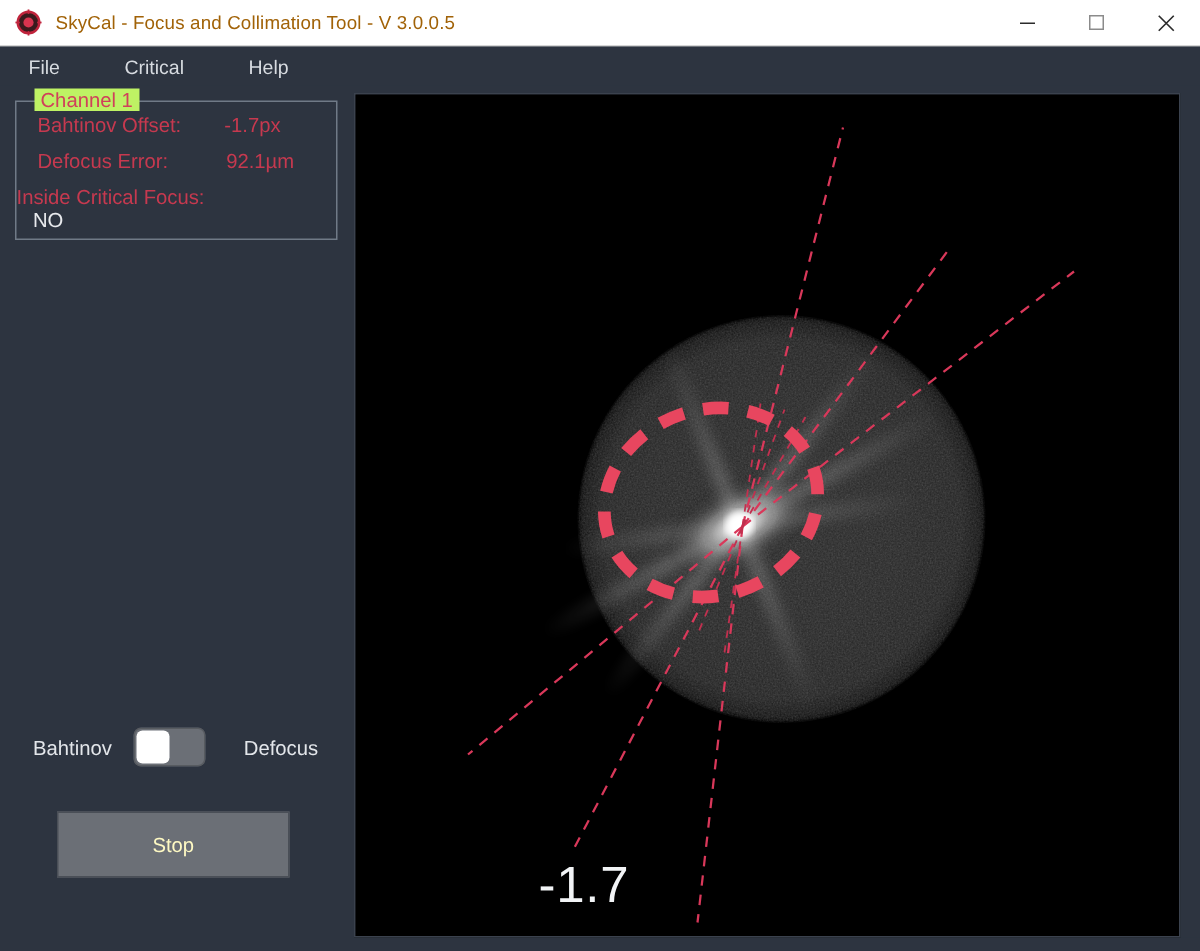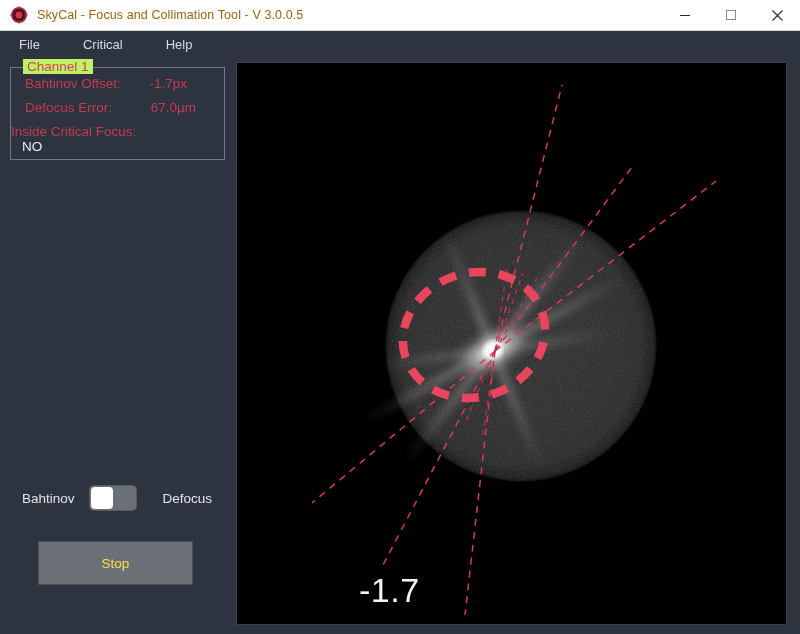--- a/index.html
+++ b/index.html
@@ -79,21 +79,21 @@
   .switch .knob{
     position:absolute;left:2px;top:2px;width:22px;height:22px;border-radius:4px;
     background:#ffffff;
   }
 
   
   .stopbtn{
     position:absolute;left:38px;top:484px;width:155px;height:44px;
     background:#6b6f76;border:1px solid #4a4f57;box-sizing:border-box;
     display:flex;align-items:center;justify-content:center;
-    color:#fde047;font-size:13.5px;
+    color:#fef9c3;font-size:13.5px;
   }
 
   
   .viewwrap{
     position:absolute;left:236px;top:62px;width:551px;height:563px;
     background:#000;border:1px solid #3b424e;box-sizing:border-box;overflow:hidden;
   }
   .viewwrap svg{display:block;position:absolute;left:0;top:0;}
   .overlay-num{
     position:absolute;left:122px;top:508px;
@@ -154,21 +154,21 @@
       <div class="grow r1">
         <span class="ind"></span>
         <span class="lbl">Bahtinov Offset:</span>
         <span class="val" style="width:52px;">-1.7</span>
         <span class="unit">px</span>
       </div>
 
       <div class="grow r2">
         <span class="ind"></span>
         <span class="lbl">Defocus Error:</span>
-        <span class="val" style="width:65px;">67.0</span>
+        <span class="val" style="width:65px;">92.1</span>
         <span class="unit">µm</span>
       </div>
 
       <div class="grow r3">
         <span class="ind"></span>
         <span class="lbl">Inside Critical Focus:</span>
         <span class="val-white" style="padding-left:11px;">NO</span>
       </div>
     </div>
 

